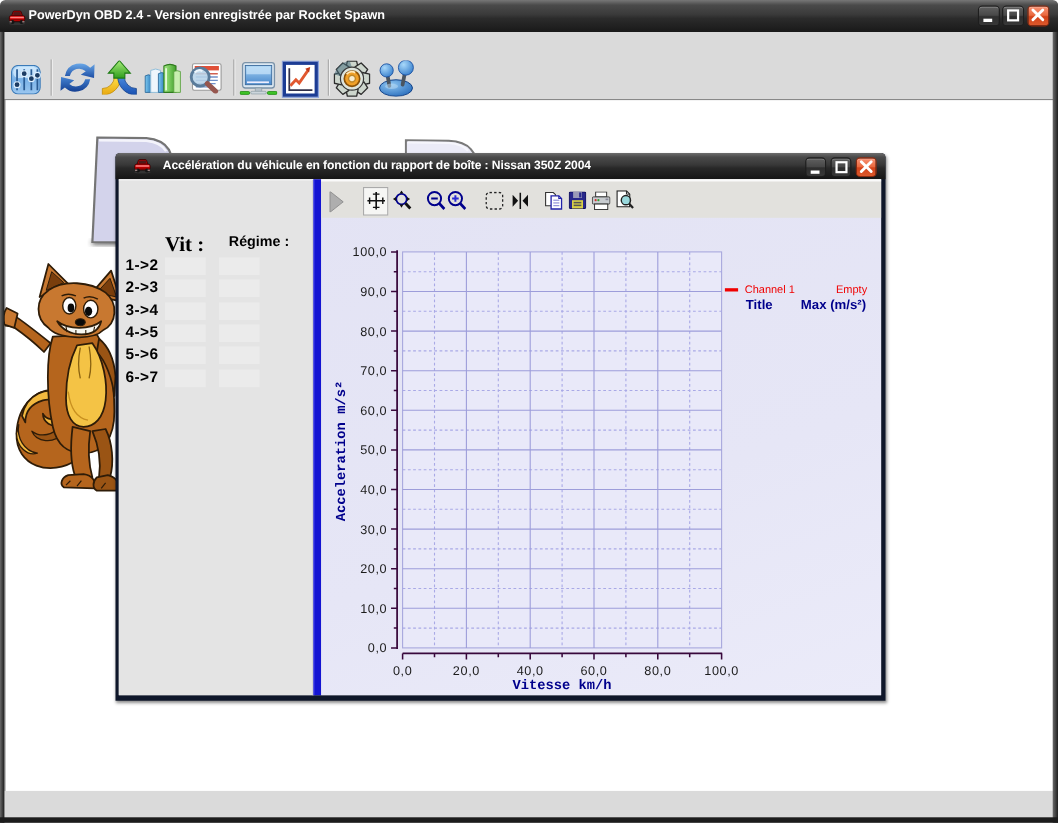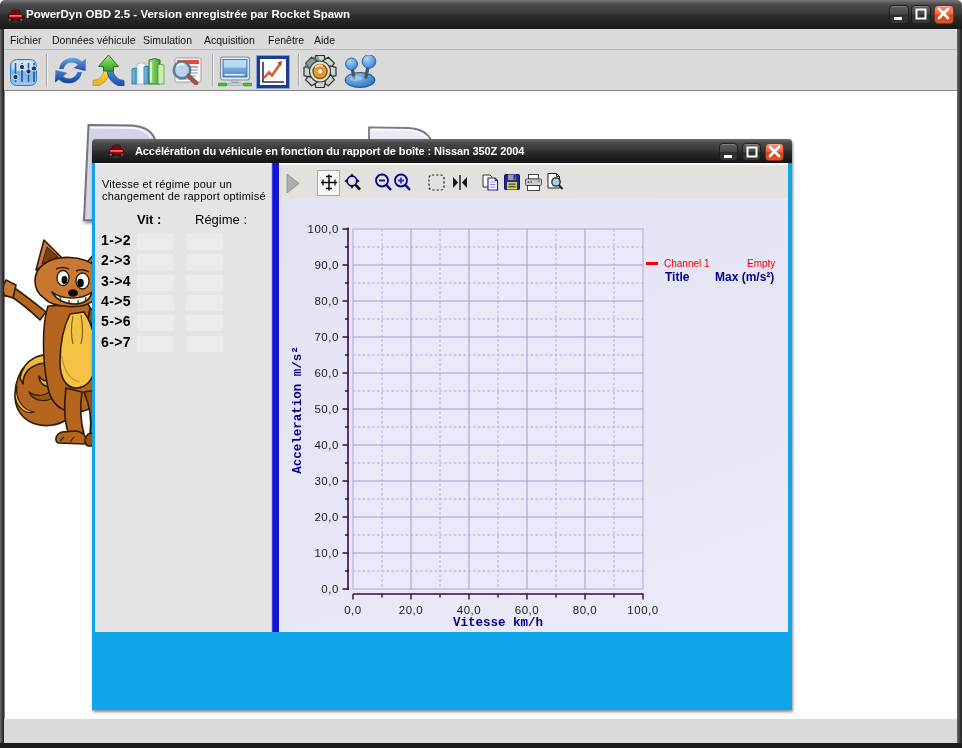--- a/index.html
+++ b/index.html
@@ -34,22 +34,22 @@
   
   #status{position:absolute;left:4px;top:719px;width:954px;height:25px;background:#e0e0e0;}
   #status .line{position:absolute;left:0;top:3px;width:100%;height:1px;background:#6d6d6d;}
   #status .txt{position:absolute;left:4px;top:6px;font-weight:bold;font-size:15px;color:#000;}
   #borderL{position:absolute;left:0;top:29px;width:4px;height:719px;
     background:linear-gradient(90deg,#6a6a6a,#1c1c1c);}
   #borderR{position:absolute;left:957px;top:29px;width:5px;height:719px;
     background:linear-gradient(90deg,#6a6a6a,#1c1c1c);}
   #borderB{position:absolute;left:0;top:743px;width:962px;height:5px;background:#1c1c1c;}
   
-  #child{position:absolute;left:92px;top:139px;width:700px;height:571px;
-    background:#0ea5e9;border-radius:4px 4px 0 0;
+  #child{position:absolute;left:105px;top:139px;width:700px;height:498px;
+    background:#0f172a;border-radius:4px 4px 0 0;
     box-shadow:1px 2px 3px rgba(0,0,0,.45);}
   #ctitle{position:absolute;left:0;top:0;width:100%;height:24px;
     background:linear-gradient(#6e6e6e 0%,#4a4a4a 16%,#383838 45%,#282828 58%,#151515 100%);
     border-radius:4px 4px 0 0;}
   #ctitle .txt{position:absolute;left:43px;top:6px;color:#fff;font-weight:bold;font-size:11px;
     letter-spacing:-0.1px;}
   .cbtn{position:absolute;top:4px;width:19px;height:18px;border-radius:4px;
     background:linear-gradient(#606060 0%,#484848 46%,#2e2e2e 54%,#383838 100%);
     border:1px solid #1e1e1e;box-shadow:inset 0 1px 0 rgba(255,255,255,.22);}
   .cbtn.close{background:linear-gradient(#f89274 0%,#ea6a40 46%,#d3431a 54%,#db592c 100%);
@@ -143,46 +143,38 @@
 <path d="M3.5,5.5 L4.8,1.8 Q5,1 6,1 L11,1 Q12,1 12.3,1.8 L13.5,5.5 Z" fill="#b80000" stroke="#300" stroke-width="0.7"></path>
 <rect x="5.2" y="2" width="6.6" height="2.6" fill="#501818"></rect>
 <rect x="1.5" y="5.2" width="14" height="5.2" rx="1.8" fill="#d40000" stroke="#300" stroke-width="0.7"></rect>
 <rect x="2.3" y="6.2" width="12.4" height="1.4" fill="#ff9a9a" opacity="0.85"></rect>
 <rect x="2.1" y="8.4" width="12.8" height="1" fill="#8c0000"></rect>
 <circle cx="4.4" cy="11" r="1.8" fill="#151515"></circle>
 <circle cx="12.6" cy="11" r="1.8" fill="#151515"></circle>
 <rect x="1.8" y="10.2" width="2" height="1.2" fill="#ffd0d0" opacity="0.6"></rect>
 <rect x="13.2" y="10.2" width="2" height="1.2" fill="#ffd0d0" opacity="0.6"></rect>
 </svg>
-    <div class="txt">PowerDyn OBD 2.5 - Version enregistrée par Rocket Spawn</div>
+    <div class="txt">PowerDyn OBD 2.4 - Version enregistrée par Rocket Spawn</div>
     <div class="winbtn" style="left:889px;top:5px;">
         <svg class="glyph" width="18" height="17">
           <rect x="4" y="11" width="8" height="3" fill="#fff"></rect>
         </svg>
       </div>
     <div class="winbtn" style="left:911px;top:5px;">
         <svg class="glyph" width="18" height="17">
           <rect x="4.5" y="3.5" width="9" height="9" fill="none" stroke="#fff" stroke-width="2"></rect>
         </svg>
       </div>
     <div class="winbtn close" style="left:934px;top:5px;">
         <svg class="glyph" width="18" height="17">
           <path d="M4,3 L13,12 M13,3 L4,12" stroke="#fff" stroke-width="2.6" stroke-linecap="round"></path>
         </svg>
       </div>
   </div>
 
-  <div id="menubar">
-    <span style="left:7px;">Fichier</span>
-    <span style="left:49px;">Données véhicule</span>
-    <span style="left:140px;">Simulation</span>
-    <span style="left:201px;">Acquisition</span>
-    <span style="left:265px;">Fenêtre</span>
-    <span style="left:311px;">Aide</span>
-  </div>
 
   <div id="toolbar">
     <div class="tsep" style="left:43px;"></div>
     <div class="tsep" style="left:209px;"></div>
     <div class="tsep" style="left:295px;"></div>
 
 <svg class="abs" style="left:7px;top:9px;" width="28" height="27" viewBox="0 0 28 27">
  <defs>
           <linearGradient id="mxg" x1="0" y1="0" x2="0" y2="1">
    <stop offset="0" stop-color="#b8dcf8"></stop>
@@ -361,23 +353,22 @@
           </svg>
         </div>
       <div class="cbtn close" style="left:673px;">
           <svg class="glyph" width="18" height="17">
             <path d="M4,3 L13,12 M13,3 L4,12" stroke="#fff" stroke-width="2.6" stroke-linecap="round"></path>
           </svg>
         </div>
     </div>
     <div id="cclient">
       <div id="lpanel">
-        <div class="abs" style="left:7px;top:15px;line-height:11.5px;letter-spacing:0.2px;">Vitesse et régime pour un<br>changement de rapport optimisé</div>
-        <div class="abs" style="left:42px;top:48px;font-weight:bold;font-size:13px;">Vit :</div>
-        <div class="abs" style="left:84px;top:48px;font-weight:normal;font-size:13px;padding-left:16px;">Régime :</div>
+        <div class="abs" style="left:42px;top:48px;font-weight:bold;font-size:19px;font-family:Liberation Serif, serif;">Vit :</div>
+        <div class="abs" style="left:84px;top:48px;font-weight:bold;font-size:13px;padding-left:16px;">Régime :</div>
         <div class="fld" style="left:42px;top:70px;"></div>
           <div class="fld" style="left:91px;top:70px;"></div>
         <div class="fld" style="left:42px;top:90px;"></div>
           <div class="fld" style="left:91px;top:90px;"></div>
         <div class="fld" style="left:42px;top:111px;"></div>
           <div class="fld" style="left:91px;top:111px;"></div>
         <div class="fld" style="left:42px;top:131px;"></div>
           <div class="fld" style="left:91px;top:131px;"></div>
         <div class="fld" style="left:42px;top:151px;"></div>
           <div class="fld" style="left:91px;top:151px;"></div>

